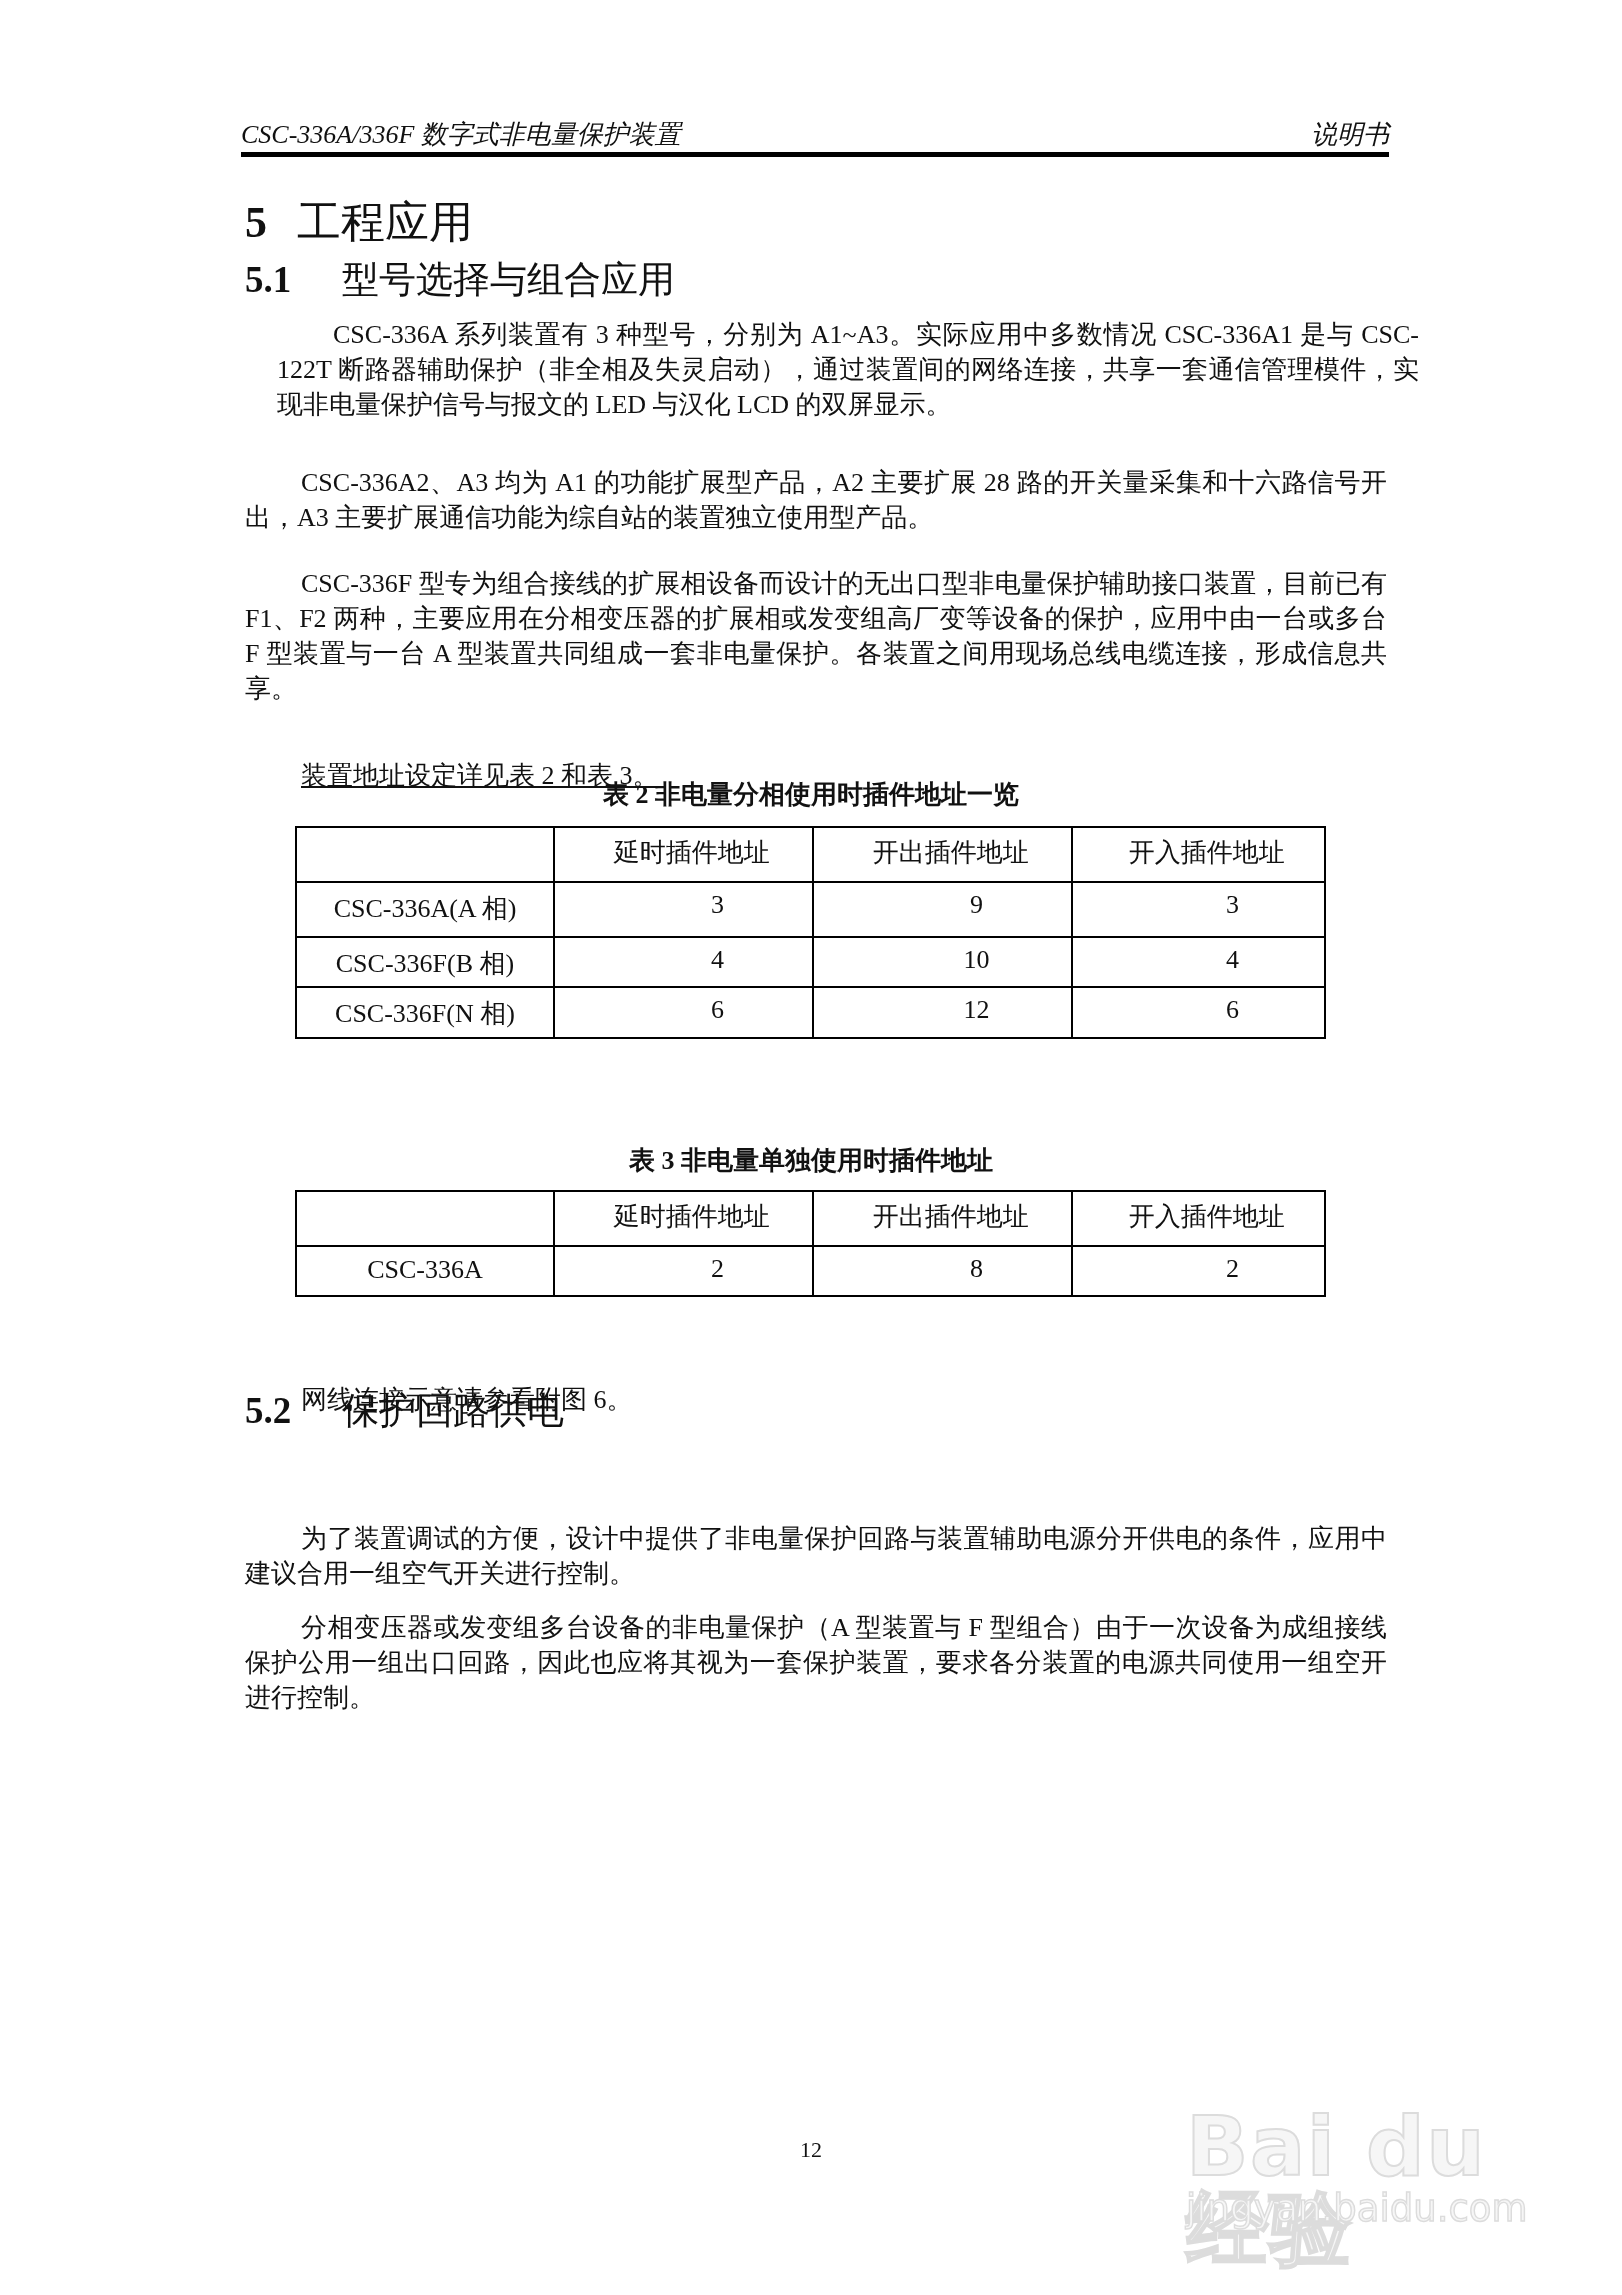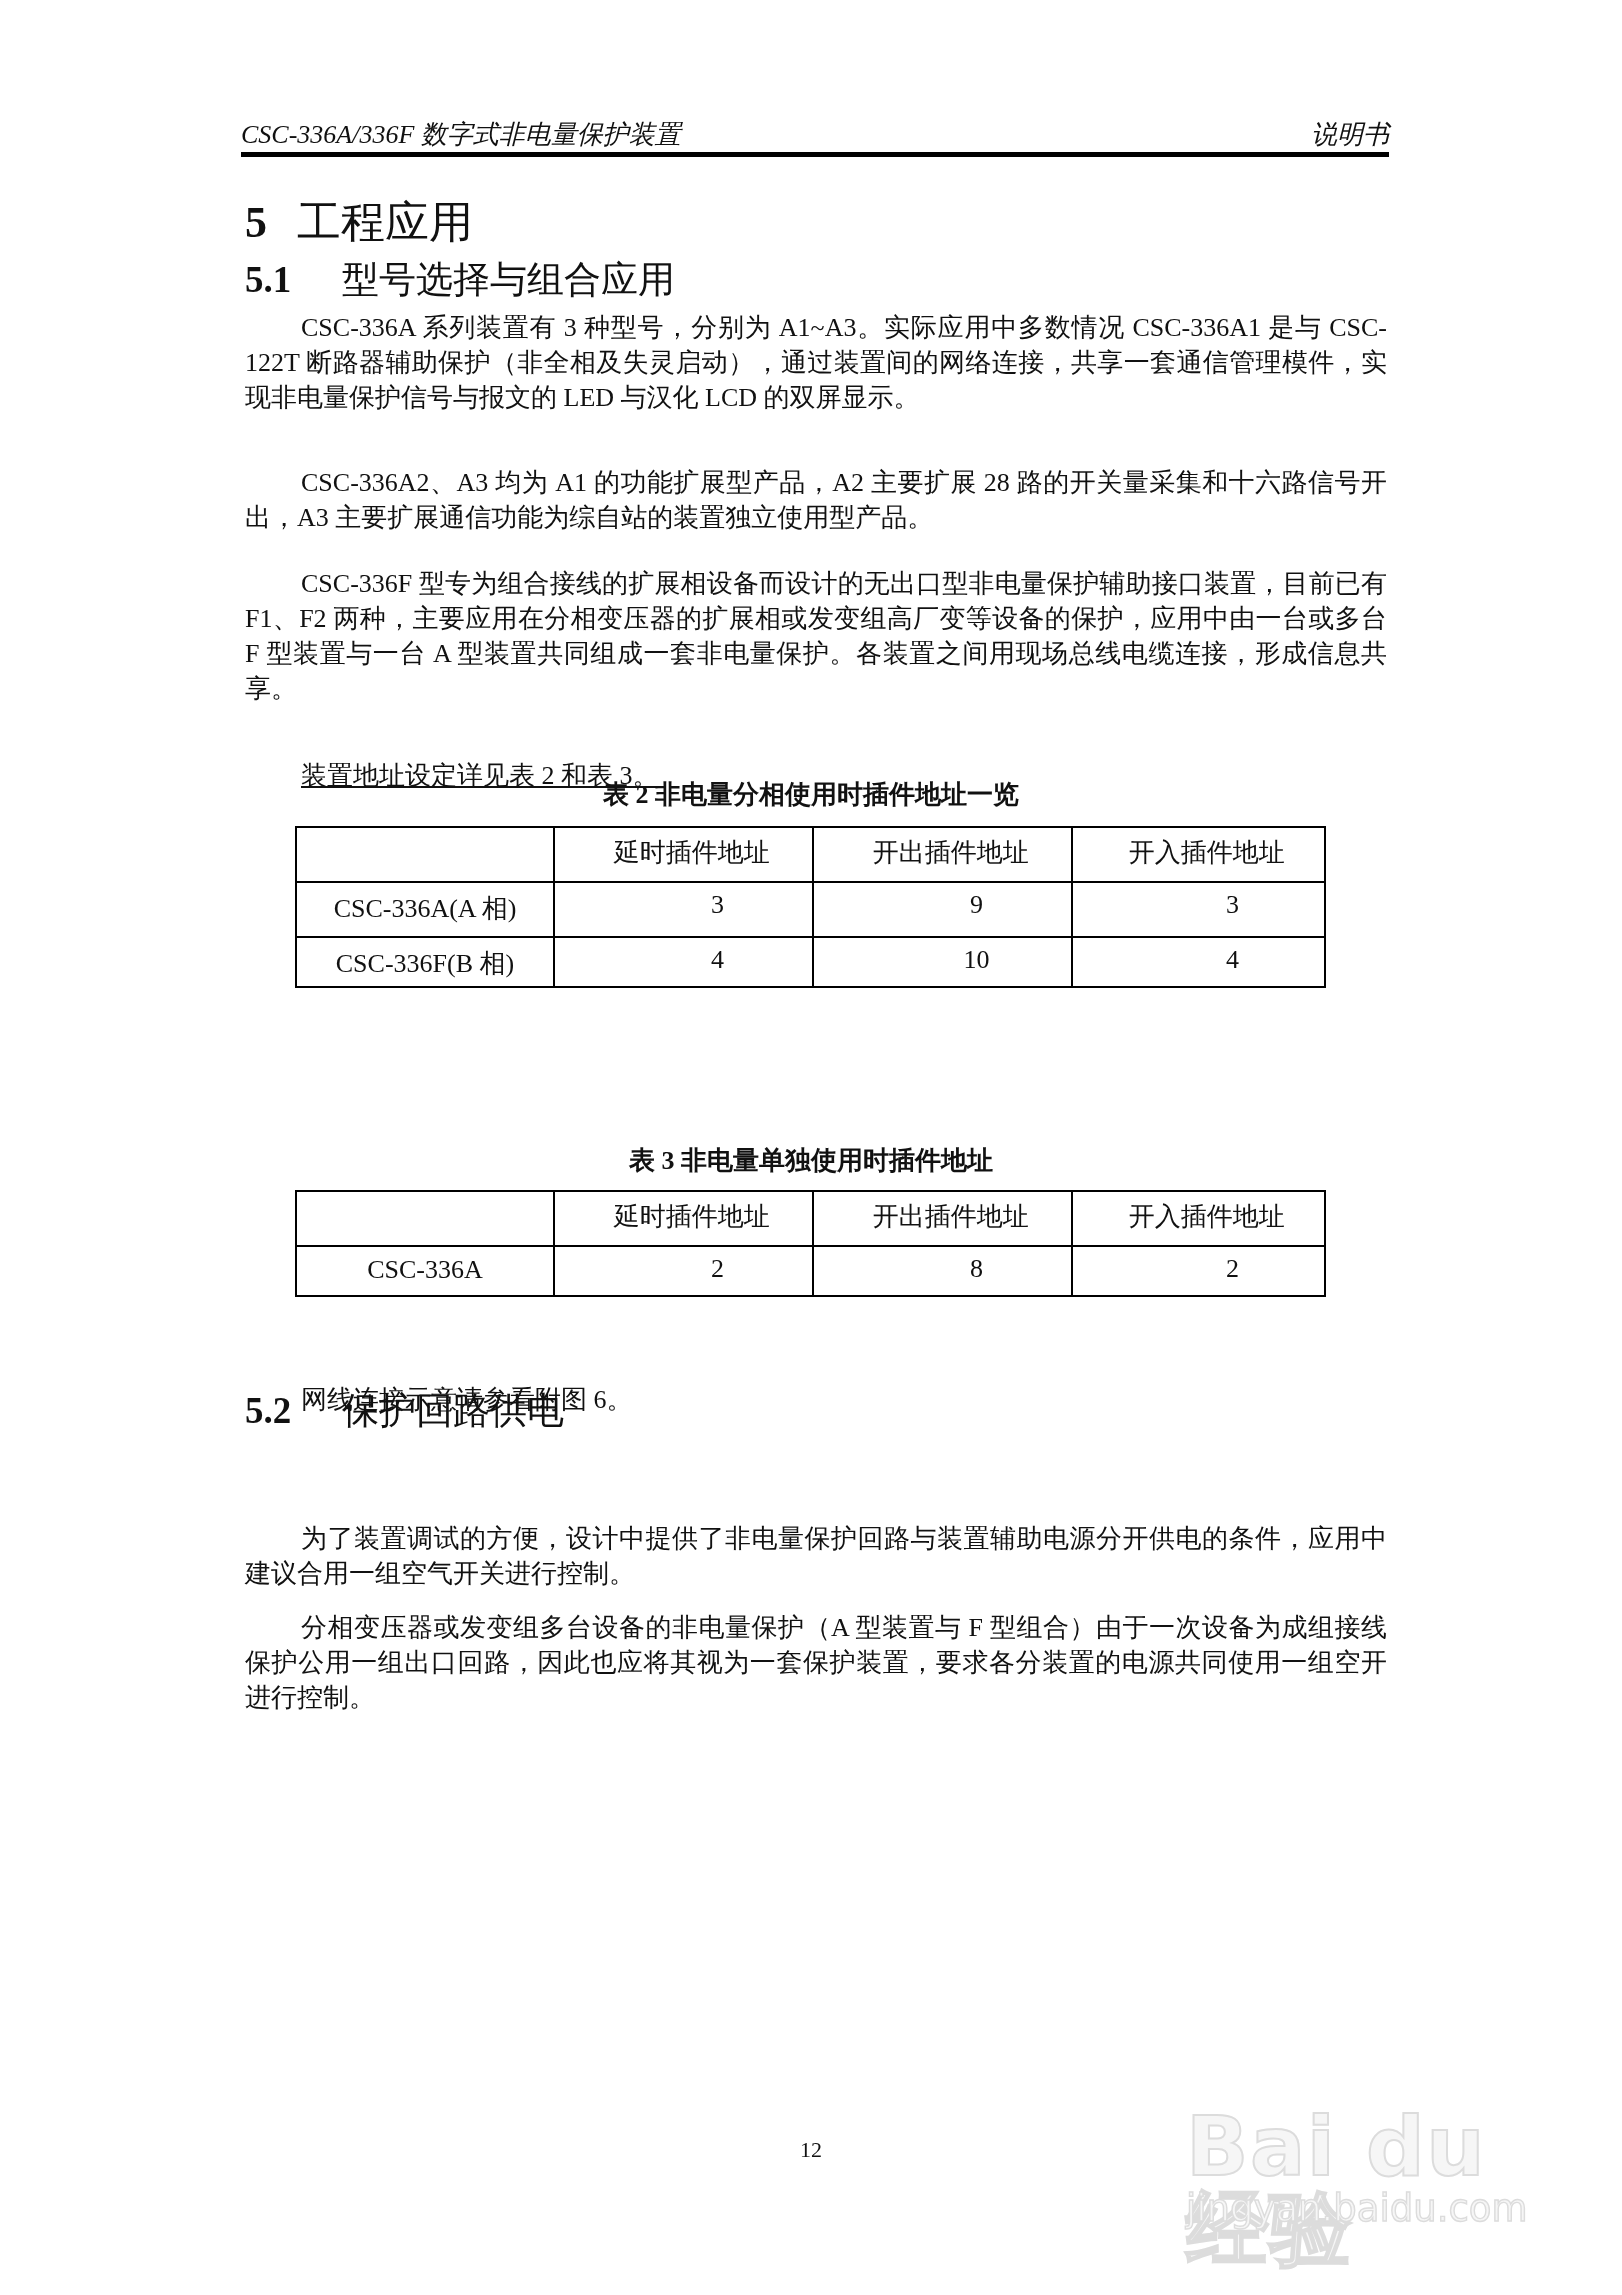--- a/index.html
+++ b/index.html
@@ -67,21 +67,21 @@
 <div class="h1">
   <span class="num">5</span>
   <span>工程应用</span>
 </div>
 
 <div class="h2" style="top:261px;">
   <span class="num">5.1</span>
   <span>型号选择与组合应用</span>
 </div>
 
-<p class="para" style="top:310px;">CSC-336A 系列装置有 3 种型号，分别为 A1~A3。实际应用中多数情况 CSC-336A1 是与 CSC-122T 断路器辅助保护（非全相及失灵启动），通过装置间的网络连接，共享一套通信管理模件，实现非电量保护信号与报文的 LED 与汉化 LCD 的双屏显示。</p>
+<p class="para" style="top:317px;margin-left:32px;">CSC-336A 系列装置有 3 种型号，分别为 A1~A3。实际应用中多数情况 CSC-336A1 是与 CSC-122T 断路器辅助保护（非全相及失灵启动），通过装置间的网络连接，共享一套通信管理模件，实现非电量保护信号与报文的 LED 与汉化 LCD 的双屏显示。</p>
 <p class="para" style="top:465px;">CSC-336A2、A3 均为 A1 的功能扩展型产品，A2 主要扩展 28 路的开关量采集和十六路信号开出，A3 主要扩展通信功能为综自站的装置独立使用型产品。</p>
 <p class="para" style="top:566px;">CSC-336F 型专为组合接线的扩展相设备而设计的无出口型非电量保护辅助接口装置，目前已有 F1、F2 两种，主要应用在分相变压器的扩展相或发变组高厂变等设备的保护，应用中由一台或多台 F 型装置与一台 A 型装置共同组成一套非电量保护。各装置之间用现场总线电缆连接，形成信息共享。</p>
 <p class="para" style="top:758px;text-decoration:underline;">装置地址设定详见表 2 和表 3。</p>
 
 <div class="caption" style="top:782px;">表 2  非电量分相使用时插件地址一览</div>
 
 <table class="addr" style="top:826px;">
   <tbody>
       <tr style="height:55px;">
     <td style="width:258px;"></td>
@@ -93,20 +93,26 @@
     <td class="rowhead">CSC-336A(A 相)</td>
     <td class="val">3</td>
     <td class="val">9</td>
     <td class="val">3</td>
   </tr>
   <tr style="height:50px;">
     <td class="rowhead">CSC-336F(B 相)</td>
     <td class="val">4</td>
     <td class="val">10</td>
     <td class="val">4</td>
+  </tr>
+  <tr style="height:51px;">
+    <td class="rowhead">CSC-336F(N 相)</td>
+    <td class="val">6</td>
+    <td class="val">12</td>
+    <td class="val">6</td>
   </tr>
 </tbody>
   </table>
 
 <div class="caption" style="top:1148px;">表 3  非电量单独使用时插件地址</div>
 
 <table class="addr" style="top:1190px;">
   <tbody>
       <tr style="height:55px;">
     <td style="width:258px;"></td>

